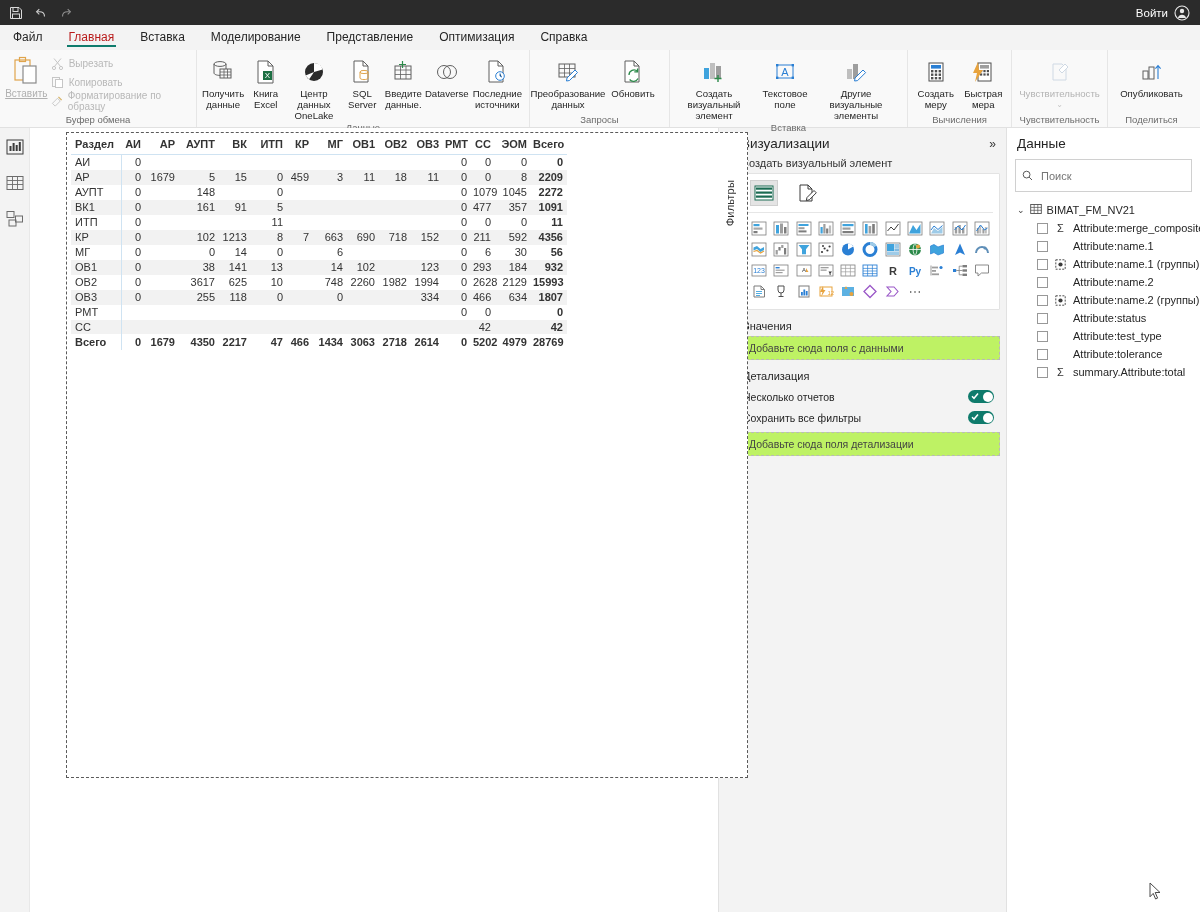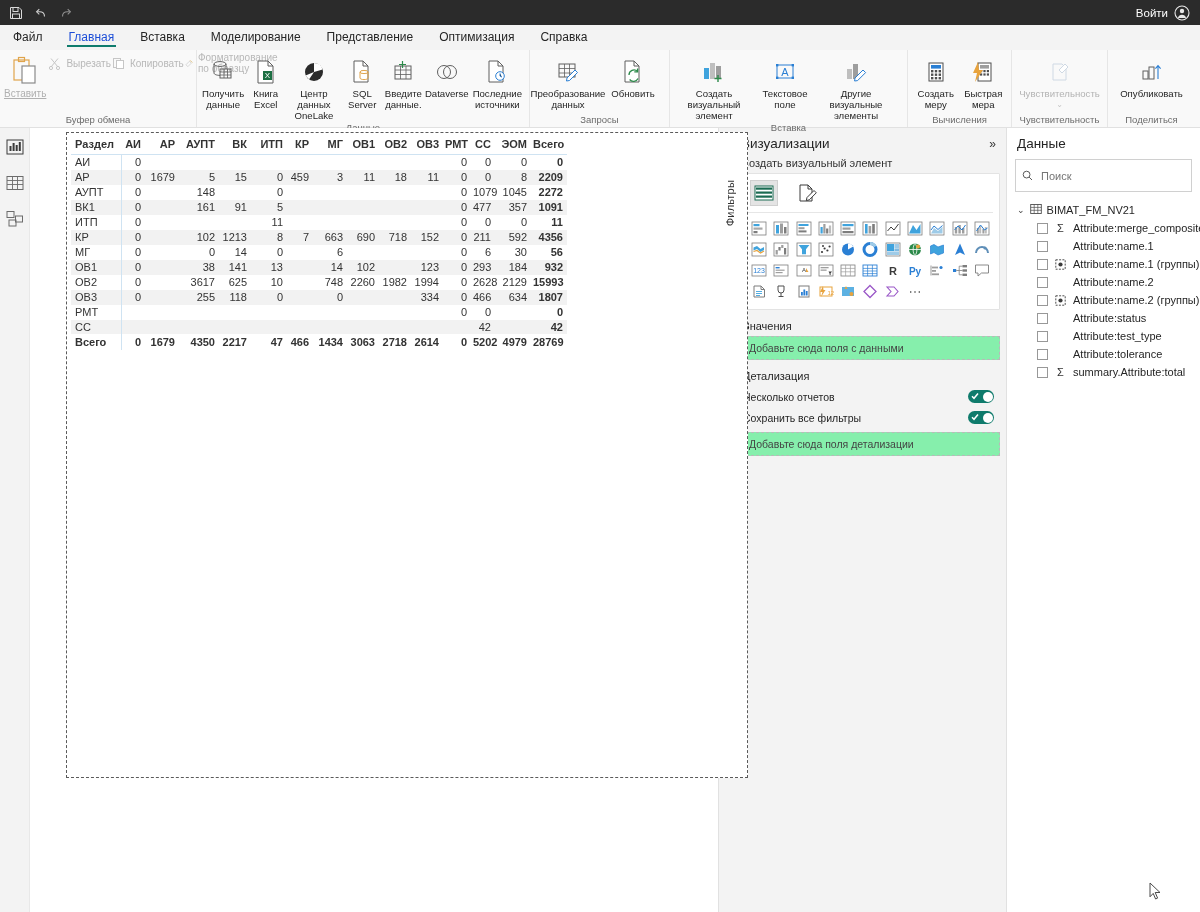--- a/index.html
+++ b/index.html
@@ -30,21 +30,21 @@
 
   
   .menubar {
     height: 25px; background: #f3f3f3; display: flex; align-items: stretch;
     font-size: 12px; color: #252525; border-bottom: 1px solid #f3f3f3;
   }
   .menuitem {
     padding: 0 13px; display: flex; align-items: center; cursor: default;
     position: relative;
   }
-  .menuitem.active { color: #1d4ed8; font-weight: 400; text-align: right; }
+  .menuitem.active { color: #b91c1c; font-weight: 400; text-align: right; }
   .menuitem.active::after {
     content: ""; position: absolute; left: 11px; right: 11px; bottom: 2px;
     height: 2px; background: #0f7b6c;
   }
 
   
   .ribbon {
     height: 78px; background: #f9f9f9; display: flex; align-items: stretch;
     border-bottom: 1px solid #e1e1e1; position: relative;
   }
@@ -62,21 +62,21 @@
     display: flex; flex-direction: column; align-items: center;
     width: 52px; padding: 2px 1px 0; font-size: 9.6px; color: #252525;
     line-height: 11px; text-align: center; cursor: default;
   }
   .rbtn .ic { height: 32px; display: flex; align-items: center; justify-content: center; }
   .rbtn.dim { color: #b3b3b3; }
   .rbtn.wide { width: 68px; }
   .rbtn.w80 { width: 80px; }
   .rbtn.w62 { width: 62px; }
   .rbtn.w46 { width: 46px; }
-  .clip-col { display: flex; flex-direction: row; justify-content: center;
+  .clip-col { display: flex; flex-direction: column; justify-content: center;
               padding-left: 2px; gap: 1px; }
   .clip-row { display: flex; align-items: center; gap: 5px; font-size: 10px;
               color: #b8b8b8; height: 18px; }
   .paste-btn { display: flex; flex-direction: column; align-items: center;
                width: 48px; font-size: 10px; color: #b0b0b0; text-decoration: underline; }
 
   
   .workspace { display: flex; height: 784px; }
 
   
@@ -150,21 +150,21 @@
   .gt-item { width: 28px; height: 26px; display: flex; align-items: center; justify-content: center; }
   .gt-item.sel { background: #e4e4e4; border: 1px solid #d0d0d0; }
   .gallery-div { height: 1px; background: #e6e6e6; margin: 2px 6px 0; }
   .icon-grid {
     display: grid; grid-template-columns: repeat(11, 1fr);
     gap: 2px 0; padding: 6px 6px 8px;
   }
   .vic { height: 19px; display: flex; align-items: center; justify-content: center; }
   .fieldwell-title { font-size: 11px; color: #252525; margin: 10px 0 4px 2px; }
   .dropzone {
-    border: 1px dashed #b9b9b9; background: #86efac; font-size: 10.5px;
+    border: 1px dashed #b9b9b9; background: #bef264; font-size: 10.5px;
     color: #444; padding: 5px 7px; margin-bottom: 4px;
   }
   .togrow {
     display: flex; align-items: center; justify-content: space-between;
     font-size: 10.5px; color: #252525; padding: 4px 6px 4px 2px;
   }
   .toggle {
     width: 26px; height: 13px; border-radius: 7px; background: #0f7b6c;
     position: relative; display: flex; align-items: center;
   }

